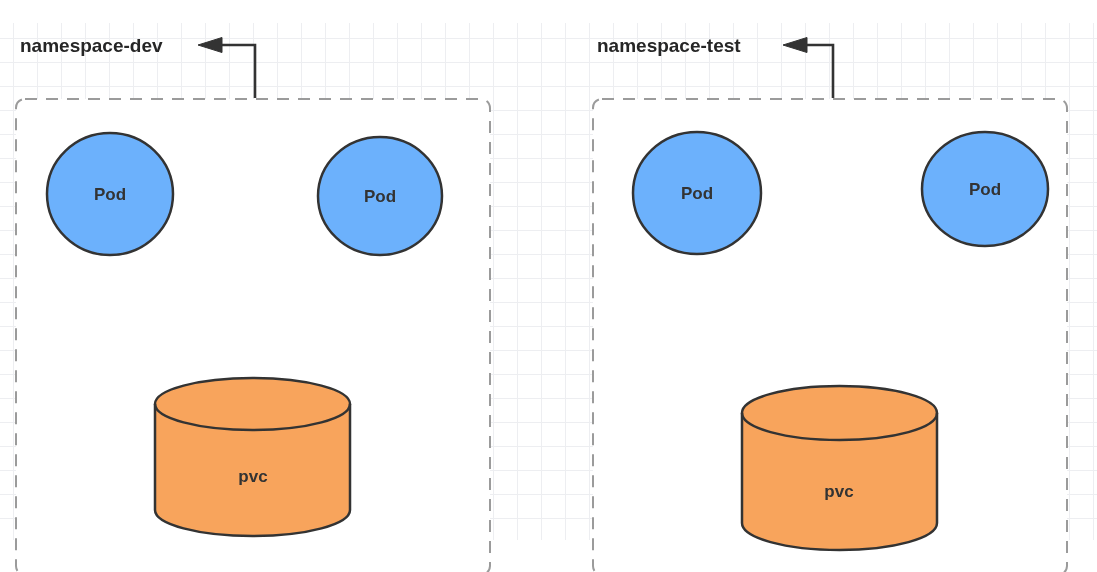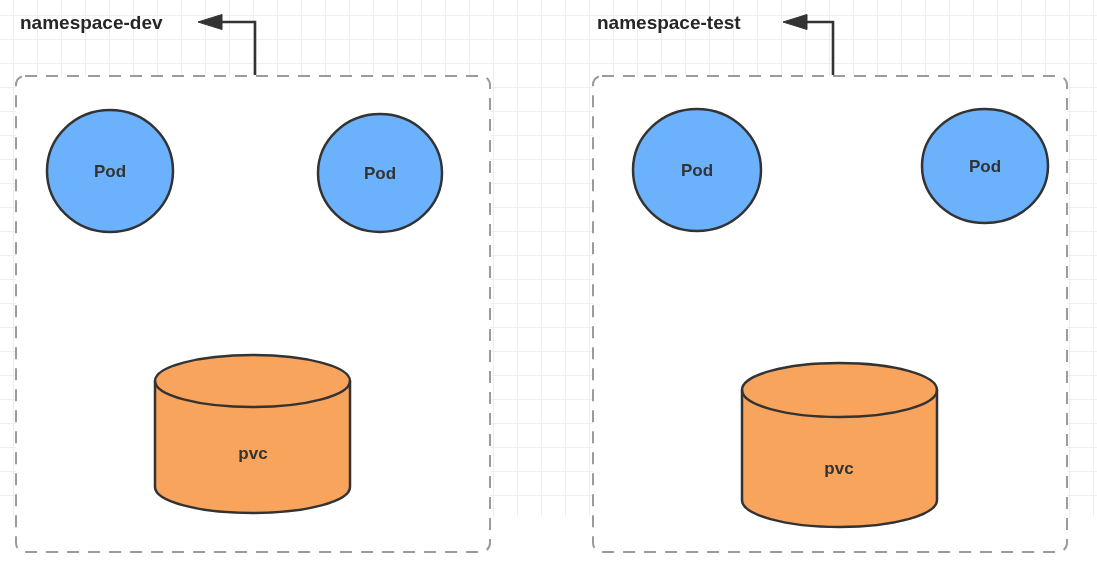--- a/index.html
+++ b/index.html
@@ -13,20 +13,21 @@
   .canvas {
     position: relative;
     width: 1097px;
     height: 517px;
     background-color: #ffffff;
     background-image:
       linear-gradient(to right, #edeef1 1px, transparent 1px),
       linear-gradient(to bottom, #edeef1 1px, transparent 1px);
     background-size: 24px 24px;
     background-position: 13px 15px;
+    margin-top: 23px;
   }
   svg { position: absolute; left: 0; top: 0; }
 
   .ns-box {
     fill: #ffffff;
     stroke: #9b9b9b;
     stroke-width: 2;
     stroke-dasharray: 12 9;
   }
   .shape {

